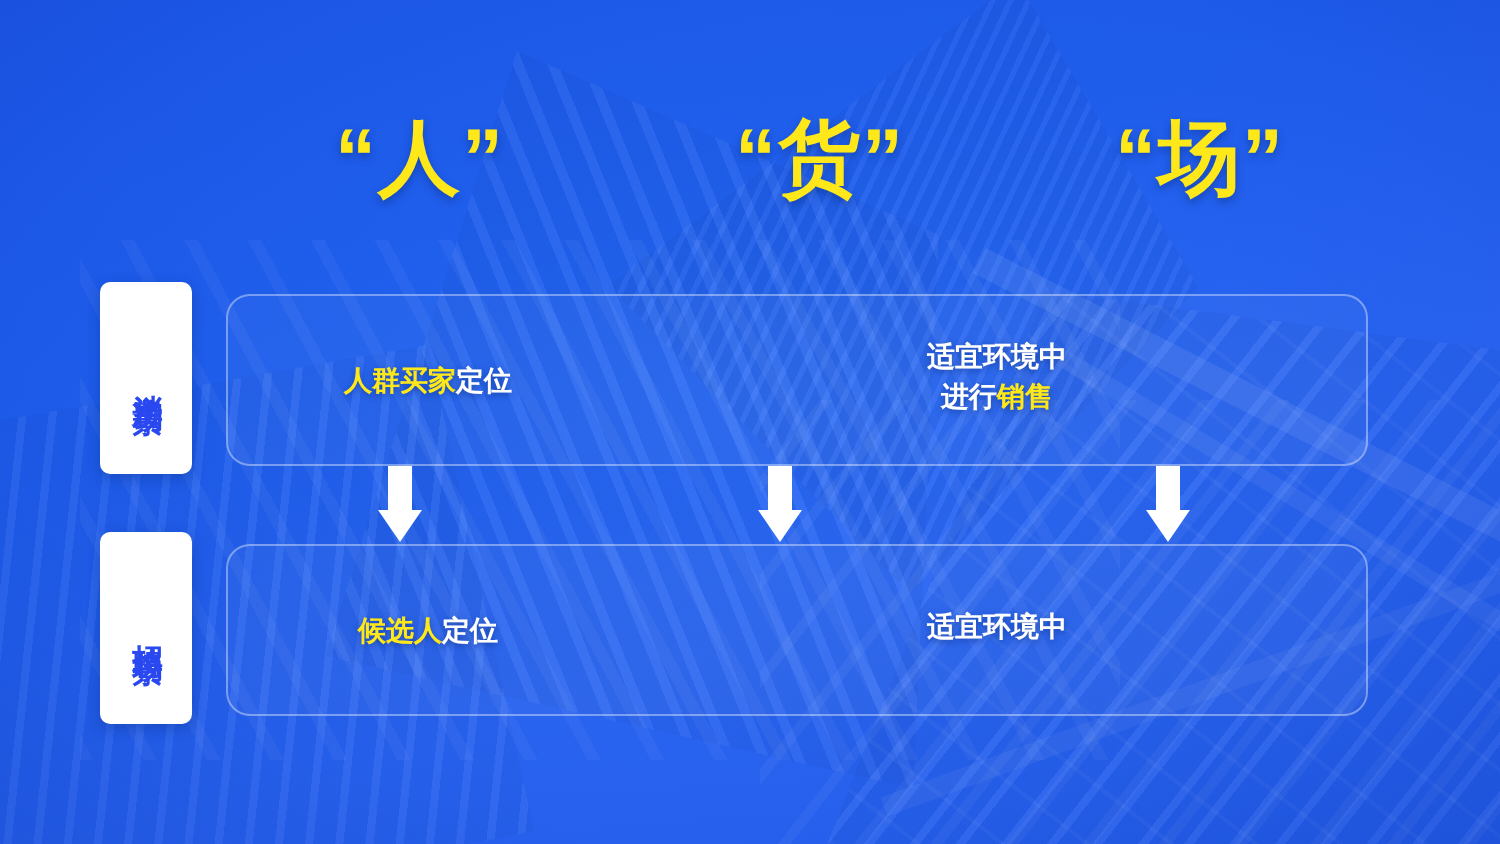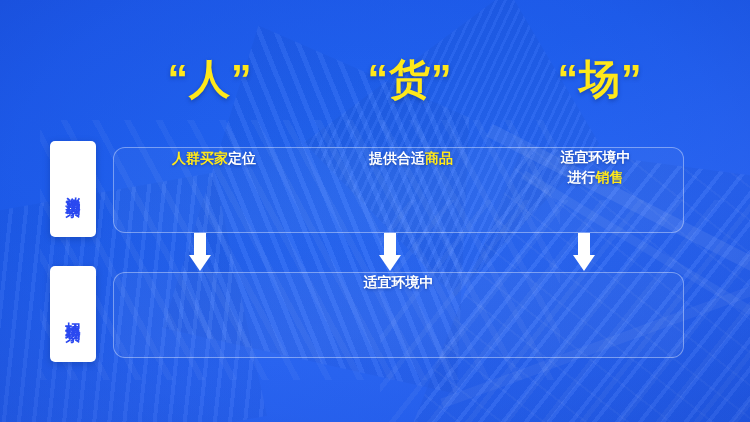--- a/index.html
+++ b/index.html
@@ -148,21 +148,21 @@
 
   
   .row-box {
     position: absolute;
     left: 113px;
     width: 569px;
     border: 1px solid rgba(255,255,255,0.38);
     border-radius: 12px;
     background: rgba(255,255,255,0.035);
     display: flex;
-    align-items: flex-start;
+    align-items: center;
   }
   .row-box.row1 { top: 147px; height: 84px; }
   .row-box.row2 { top: 272px; height: 84px; }
 
   .cell {
     text-align: center;
     font-size: 14px;
     font-weight: bold;
     line-height: 1.45;
     color: #ffffff;
@@ -231,41 +231,41 @@
     <span>消费场景</span>
   </div>
   <div class="side-label row2">
     <span>招聘场景</span>
   </div>
 
   <div class="row-box row1">
     <div class="cell c1">
       <span class="hl">人群买家</span><span>定位</span>
     </div>
-    <div class="cell c2">
-      <span>提供合适</span><span class="hl">商品</span>
-    </div>
     <div class="cell c3">
       <div>适宜环境中</div>
       <div><span>进行</span><span class="hl">销售</span></div>
     </div>
   </div>
 
   <div class="arrow a1">
     <div class="shaft"></div>
     <div class="head"></div>
   </div>
   <div class="arrow a2">
     <div class="shaft"></div>
     <div class="head"></div>
   </div>
   <div class="arrow a3">
     <div class="shaft"></div>
     <div class="head"></div>
   </div>
 
   <div class="row-box row2">
+    <div class="cell c1">
+      <span class="hl">候选人</span><span>定位</span>
+    </div>
     <div class="cell c3">
       <div>适宜环境中</div>
     </div>
   </div>
 
 </div>
 
 </body></html>

